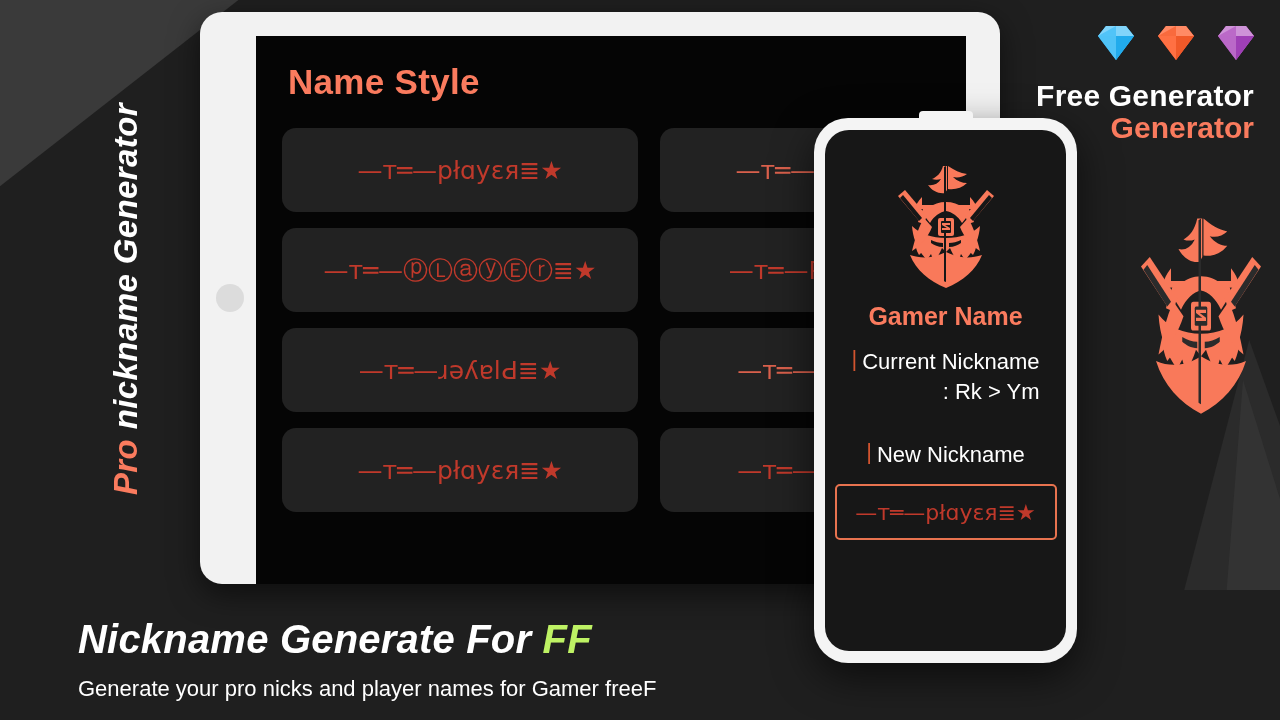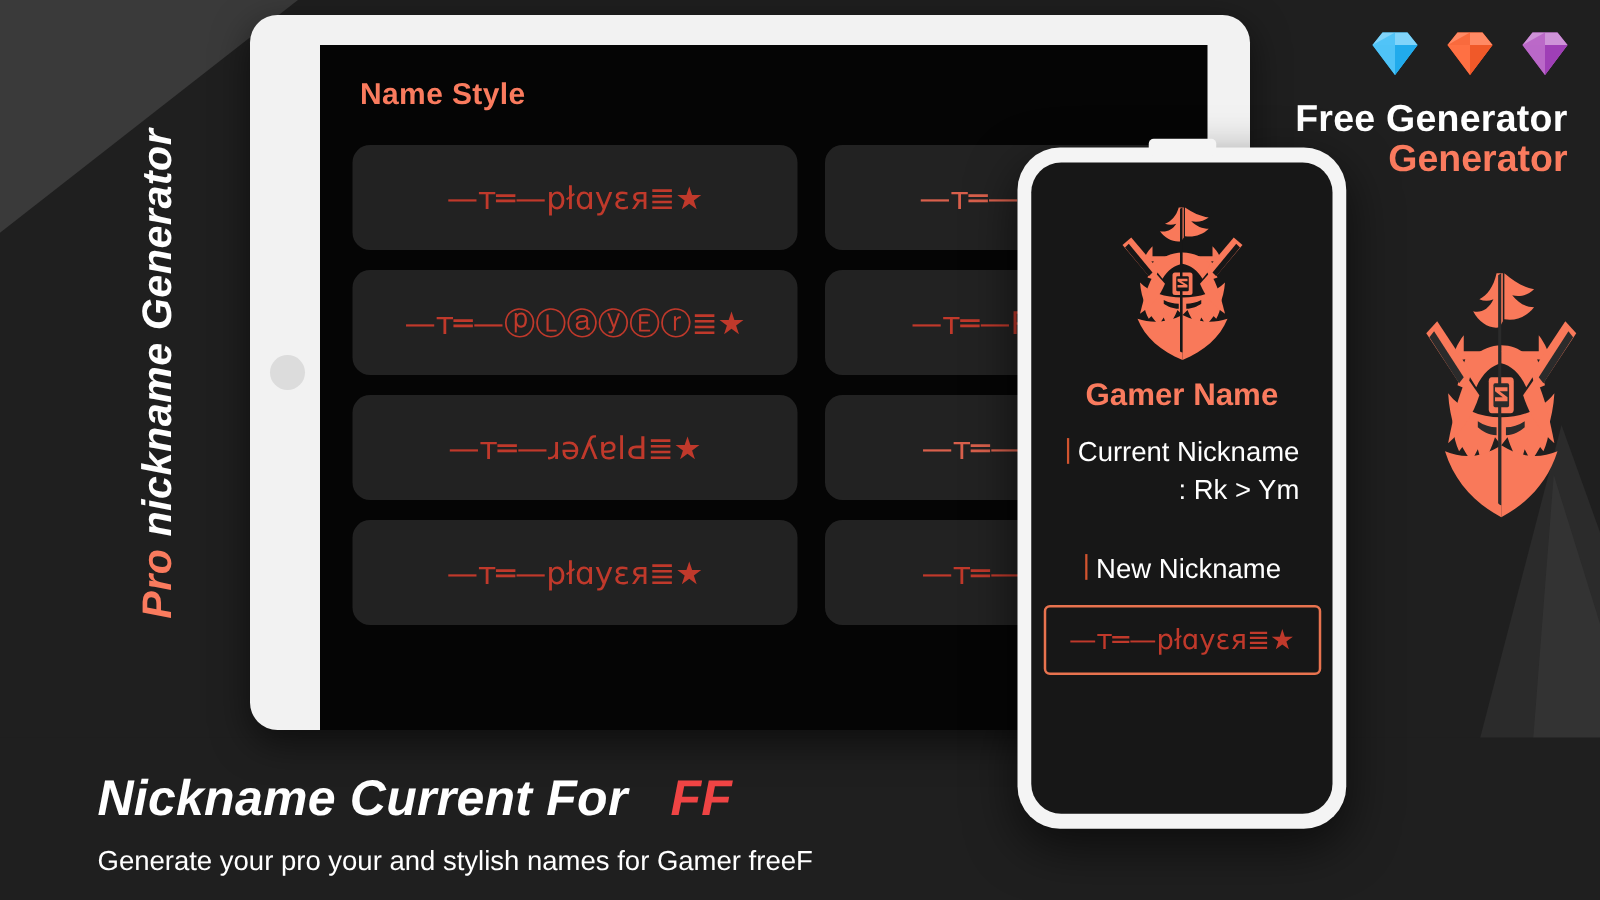--- a/index.html
+++ b/index.html
@@ -50,21 +50,21 @@
   }
   #tablet-home {
     position:absolute; left:16px; top:286px; width:28px; height:28px;
     border-radius:50%; background:#dcdcdc; transform:translateY(-50%);
   }
   #tablet-screen {
     position:absolute; left:56px; top:24px; width:710px; height:548px;
     background:#050505; overflow:hidden;
   }
   #screen-title {
-    color:#fa7b5e; font-size:24px; font-weight:bold;
+    color:#fa7b5e; font-size:35px; font-weight:bold;
     margin:26px 0 0 32px; letter-spacing:.3px;
   }
   #style-grid {
     display:grid; grid-template-columns:1fr 1fr; gap:16px 22px;
     padding:26px 0 0 26px; width:760px;
   }
   .style-card {
     background:#222222; border-radius:14px; height:84px;
     display:flex; align-items:center; justify-content:center;
     overflow:hidden; padding:0 8px;
@@ -123,21 +123,21 @@
   #free-nick .l2 { color:#fa7b5e; font-size:30px; font-weight:bold; }
 
   #big-logo { position:absolute; right:4px; top:163px; width:150px; height:252px; z-index:4; }
 
   
   #bottom-block { position:absolute; left:78px; bottom:18px; z-index:9; }
   #bottom-title {
     font-style:italic; font-weight:bold; font-size:40px; color:#ffffff;
     letter-spacing:.2px; white-space:nowrap;
   }
-  #bottom-title .ff { color:#ef4444;margin-left:23px; }
+  #bottom-title .ff { color:#bef264; }
   #bottom-sub {
     margin-top:14px; color:#ffffff; font-size:22px; white-space:nowrap;
   }
 </style>
 </head>
 <body>
 
 <div id="bg-layer">
   <div class="wedge-tl"></div>
   <div class="wedge-r1"></div>
@@ -297,16 +297,16 @@
       <path d="M75 80c-4 2-8 3-12 3v4c5 0 9-2 12-4v-3z"></path>
       <path d="M14 38l3-3 19 23-3 3z"></path>
       <path d="M106 38l-3-3-19 23 3 3z"></path>
     </g>
     <path d="M56 63h8v2h-5l5 3v2h-8v-2h5l-5-3z" fill="#f9795a"></path>
   </g>
 </svg>
 
 <div id="bottom-block">
   <div id="bottom-title">
-    <span>Nickname Current For </span><span class="ff">FF</span>
+    <span>Nickname Generate For </span><span class="ff">FF</span>
   </div>
-  <div id="bottom-sub">Generate your pro your and stylish names for Gamer freeF</div>
+  <div id="bottom-sub">Generate your pro nicks and player names for Gamer freeF</div>
 </div>
 
 </body></html>

